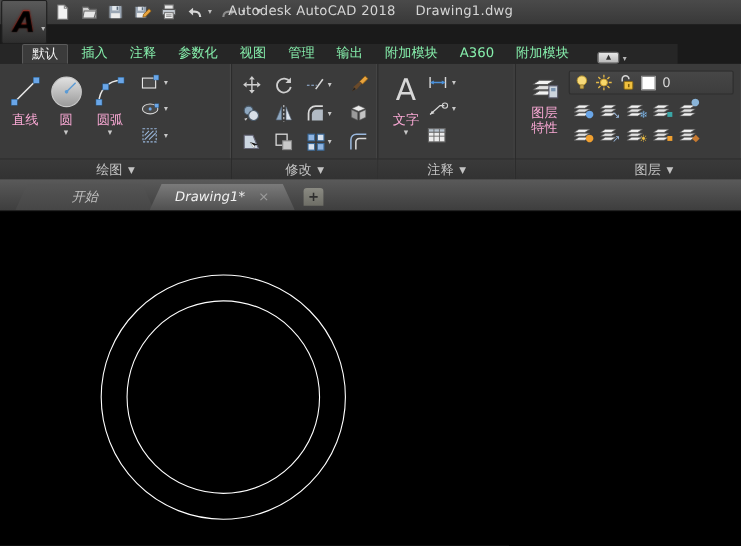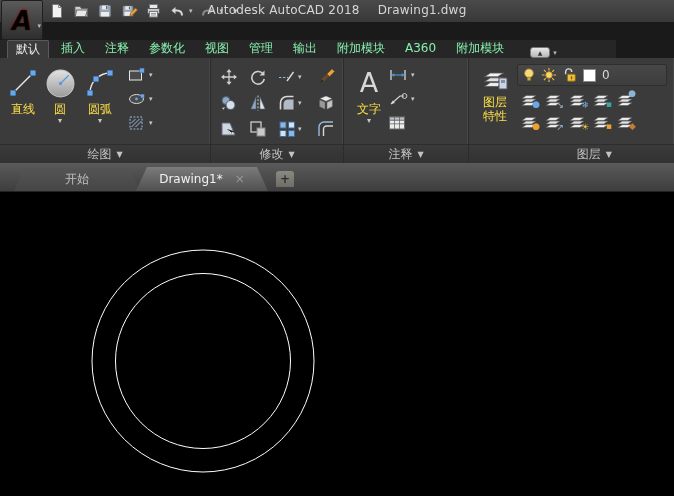--- a/index.html
+++ b/index.html
@@ -31,21 +31,21 @@
     display:flex; align-items:center; gap:6px; }
   .qat-btn { width:18px; height:18px; display:flex; align-items:center;
     justify-content:center; }
   .qat-dd { font-size:7px; color:#c0c0c0; margin-left:-3px; }
   #window-title { position:absolute; left:0; top:3px; width:100%;
     text-align:center; font-size:12px; color:#d6d6d6; letter-spacing:.2px; }
   #window-title .doc { margin-left:18px; }
 
   
   #tabrow { left:0; top:40px; width:616px; height:18px; background:#262626;
-    display:flex; align-items:flex-end; padding-left:7px; }
+    display:flex; align-items:flex-end; padding-left:20px; }
   .rtab { height:18px; line-height:17px; padding:0 8px; margin-right:4px;
     font-size:12px; color:#86efac; white-space:nowrap; cursor:default; }
   .rtab.active { background:#3b3b3b; border:1px solid #5a5a5a; border-bottom:none;
     color:#efefef; border-radius:2px 2px 0 0; }
   #ribbon-min { display:flex; align-items:center; margin-left:14px; gap:3px; }
   #ribbon-min .btn { width:20px; height:11px; background:linear-gradient(#e8e8e8,#b8b8b8);
     border:1px solid #777; border-radius:3px; font-size:6px; color:#333;
     display:flex; align-items:center; justify-content:center; }
   #ribbon-min .dd { font-size:7px; color:#b5b5b5; }
 
@@ -58,21 +58,21 @@
     background:linear-gradient(#3a3a3a,#323232); border-top:1px solid #2d2d2d;
     display:flex; align-items:center; justify-content:center; gap:5px;
     color:#c3c3c3; font-size:12px; cursor:default; }
   .panel-label .dd { font-size:8px; color:#c3c3c3; }
   .panel-content { position:absolute; left:0; top:0; width:100%; height:86px; }
 
   .big-btn { display:flex; flex-direction:column; align-items:center;
     padding-top:7px; cursor:default; }
   .big-btn .icon-box { height:36px; display:flex; align-items:center;
     justify-content:center; }
-  .big-btn .lbl { margin-top:1px; font-size:12px; color:#fde047;
+  .big-btn .lbl { margin-top:1px; font-size:12px; color:#f9a8d4;
     white-space:nowrap; line-height:14px; }
   .big-btn .dd { font-size:8px; color:#c8c8c8; line-height:9px; }
 
   .mini-col { display:flex; flex-direction:column; justify-content:flex-start;
     padding-top:8px; gap:6px; }
   .mini-row { display:flex; align-items:center; gap:3px; height:18px; }
   .mini-row .dd { font-size:7px; color:#c8c8c8; }
 
   .grid-cell { display:flex; align-items:center; gap:2px; cursor:default; }
   .grid-cell .dd { font-size:7px; color:#c8c8c8; }
@@ -105,21 +105,21 @@
   #layer-dd-bar .zero { color:#d8d8d8; font-size:12px; }
   .swatch { width:13px; height:13px; background:#ffffff; border:1px solid #8a8a8a; }
   #layer-grid { display:grid; grid-template-columns:repeat(5,24px);
     grid-template-rows:22px 22px; margin-top:3px; align-items:center;
     justify-items:center; }
   .lg { position:relative; width:18px; height:16px; }
   .lg .badge { position:absolute; font-size:9px; line-height:9px; }
 
   
   #filetabs { left:0; top:163px; width:674px; height:29px;
-    background:linear-gradient(#5a5a5a,#3e3e3e); border-bottom:1px solid #222; }
+    background:linear-gradient(#5a5a5a,#3e3e3e); border-bottom:1px solid #222;font-style:italic; }
   .ftab { position:absolute; bottom:0; height:24px; display:flex;
     align-items:center; justify-content:center; font-size:12px;
     clip-path:polygon(11px 0, calc(100% - 11px) 0, 100% 100%, 0 100%);
     cursor:default; }
   #tab-start { left:14px; width:126px; color:#c0c0c0;
     background:linear-gradient(#555555,#464646); }
   #tab-drawing { left:136px; width:132px; color:#f2f2f2;
     background:linear-gradient(#7b7b7b,#505050); gap:12px; }
   #tab-drawing .close { color:#9a9a9a; font-size:12px; cursor:pointer; }
   #new-tab-btn { position:absolute; left:276px; bottom:4px; width:18px;

